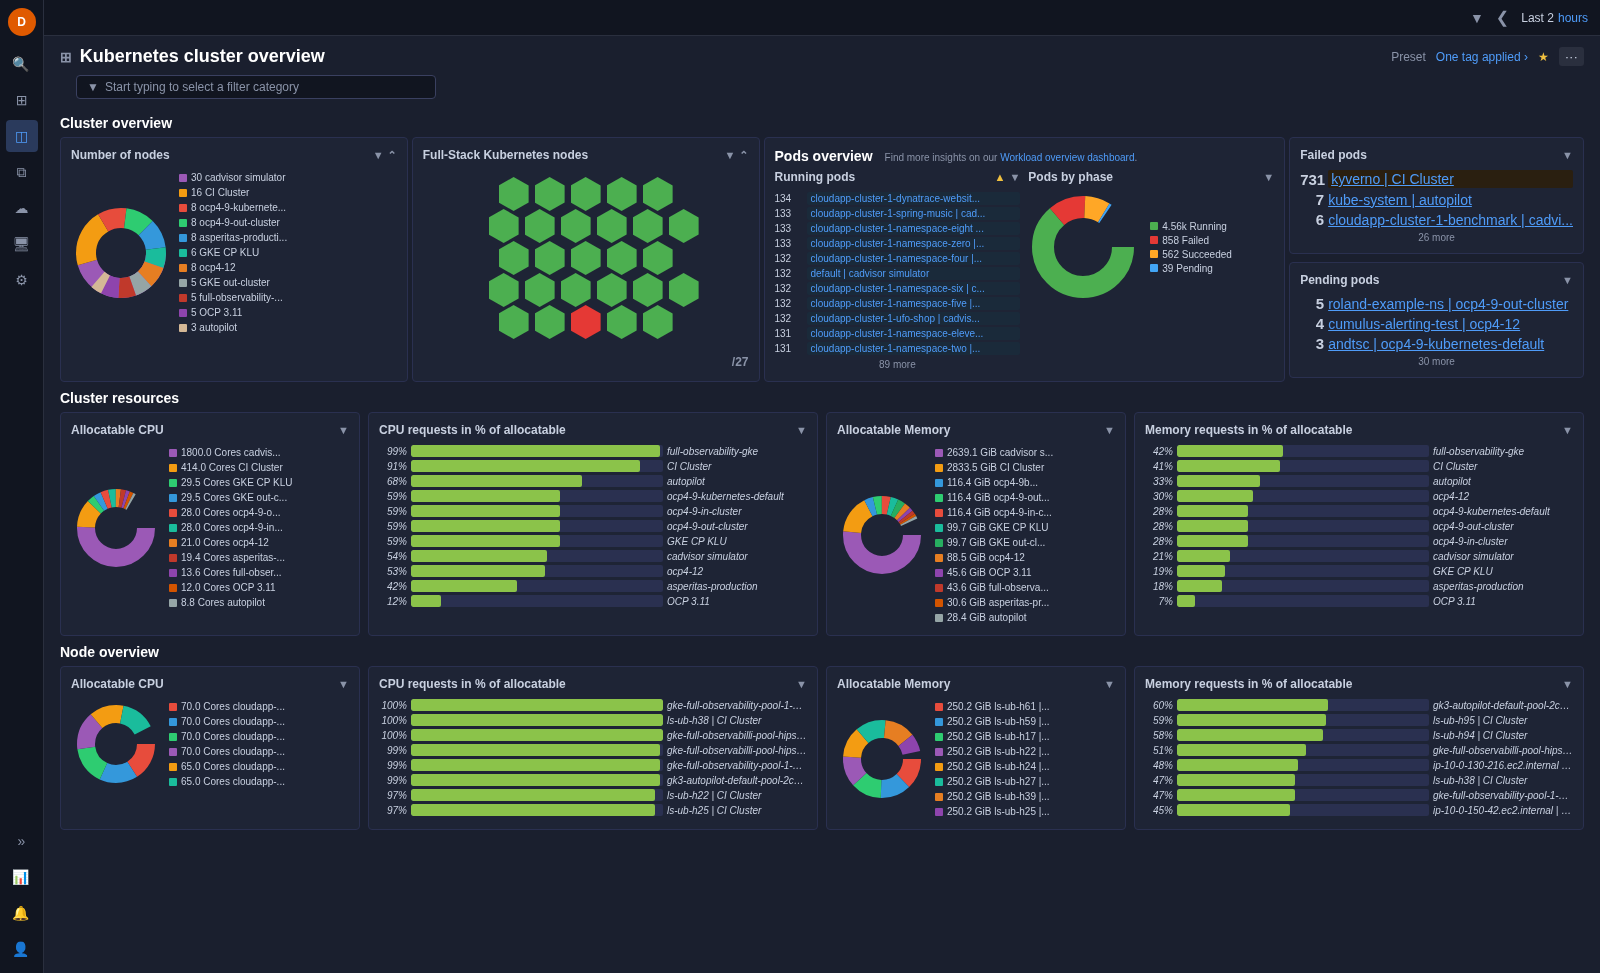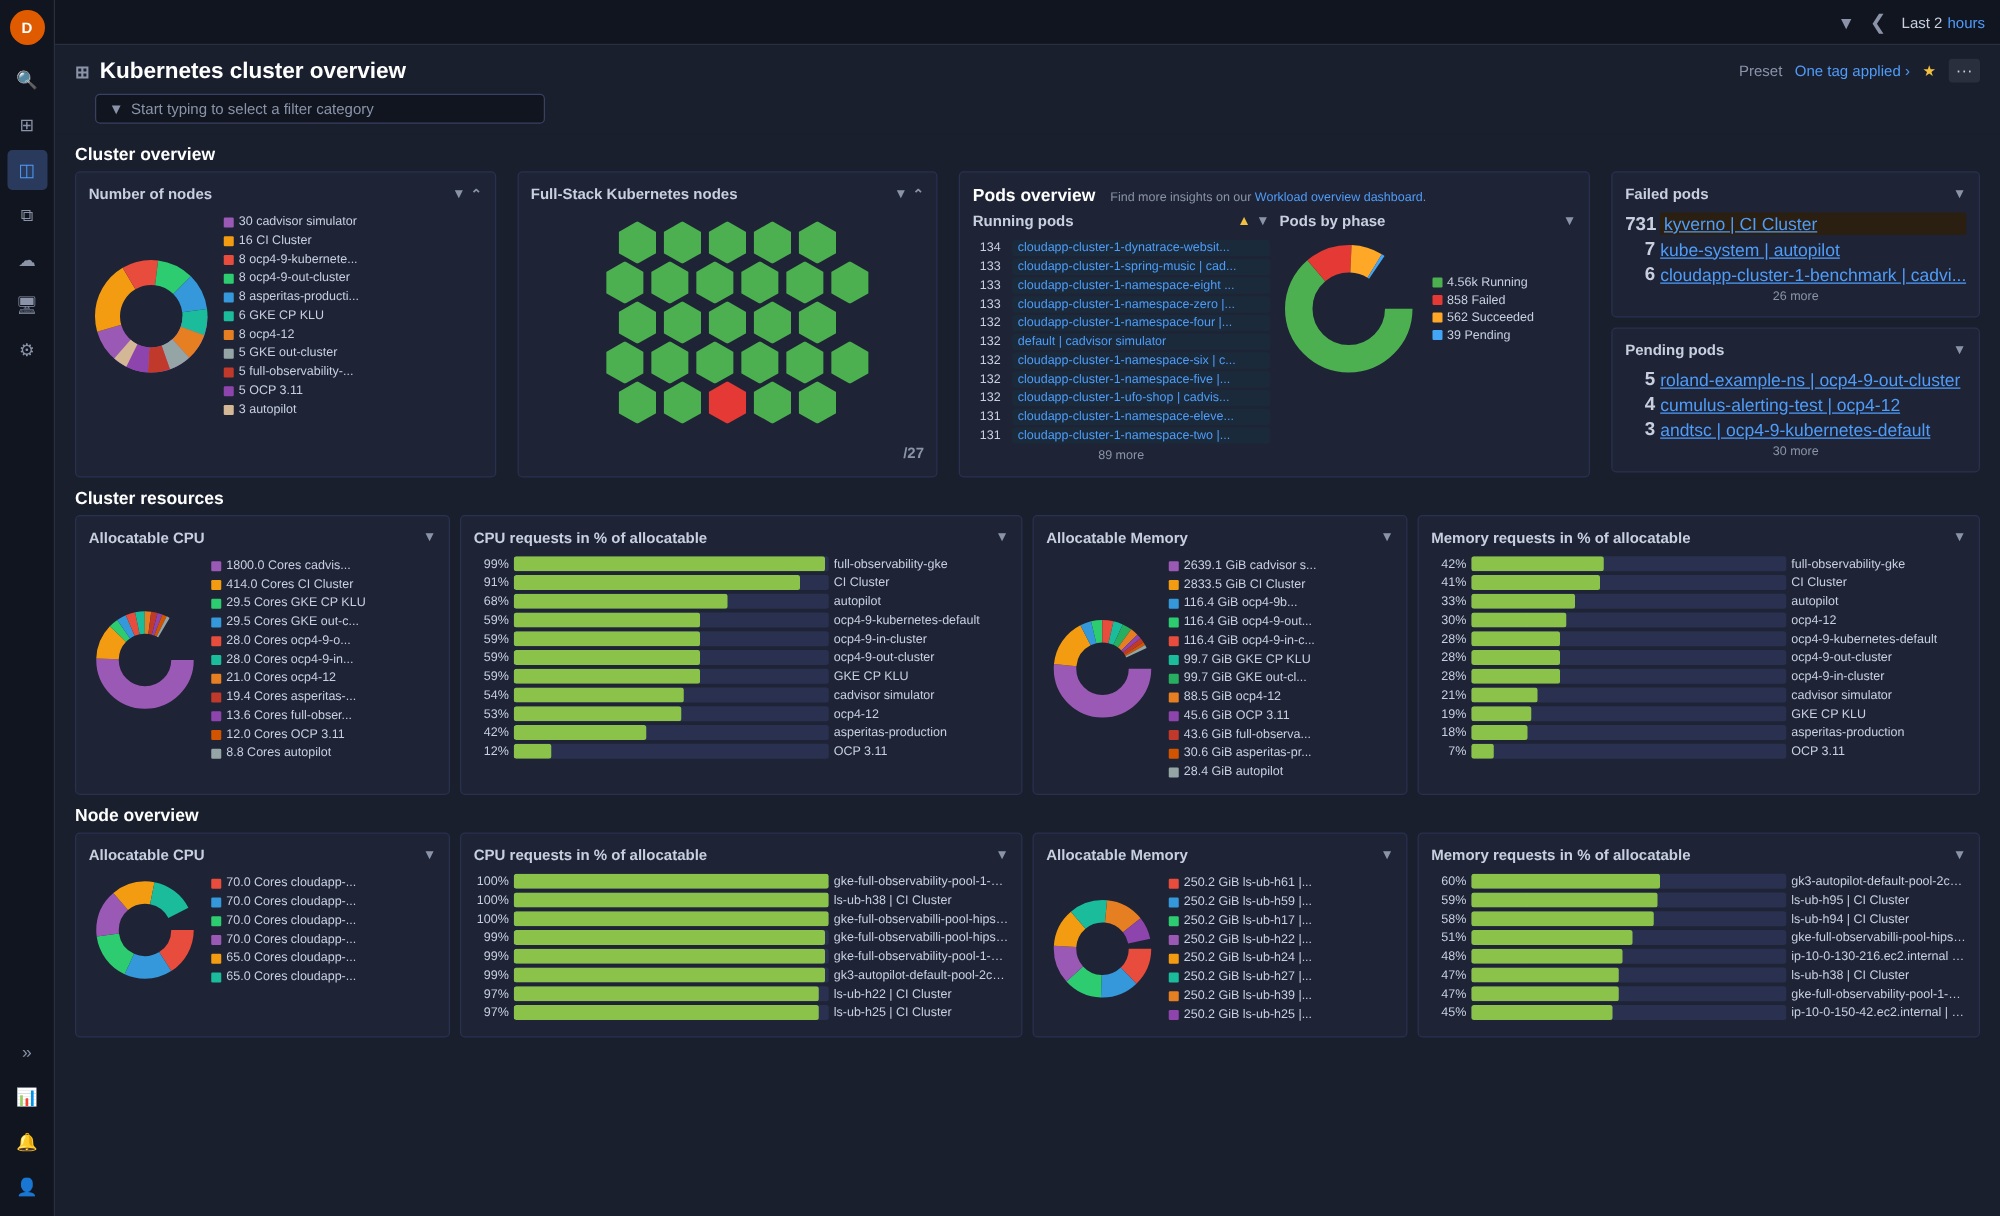--- a/index.html
+++ b/index.html
@@ -210,20 +210,21 @@
       flex-shrink: 0;
     }
 
     
     .bar-list { width: 100%; }
     .bar-item {
       display: flex;
       align-items: center;
       margin-bottom: 3px;
       gap: 4px;
+      font-style: italic;
     }
     .bar-pct {
       width: 28px;
       text-align: right;
       font-size: 10px;
       color: #c8d0e0;
       flex-shrink: 0;
     }
     .bar-track {
       flex: 1;
@@ -248,21 +249,21 @@
     
     .pods-list { width: 100%; }
     .pods-item {
       display: flex;
       align-items: center;
       margin-bottom: 2px;
       gap: 4px;
     }
     .pods-count {
       width: 28px;
-      text-align: center;
+      text-align: left;
       font-size: 10px;
       color: #c8d0e0;
       flex-shrink: 0;
     }
     .pods-name {
       font-size: 10px;
       color: #4f9cf9;
       background: #1a2a3a;
       padding: 1px 4px;
       border-radius: 2px;
@@ -376,21 +377,21 @@
 
     .right-panel {
       display: flex;
       flex-direction: column;
       gap: 8px;
     }
 
     .top-row {
       display: grid;
       grid-template-columns: 2fr 2fr 3fr 1.5fr;
-      gap: 17px;
+      gap: 4px;
       margin-bottom: 8px;
     }
 
     
     .resources-grid {
       display: grid;
       grid-template-columns: 1fr 1.5fr 1fr 1.5fr;
       gap: 8px;
       margin-bottom: 8px;
     }

